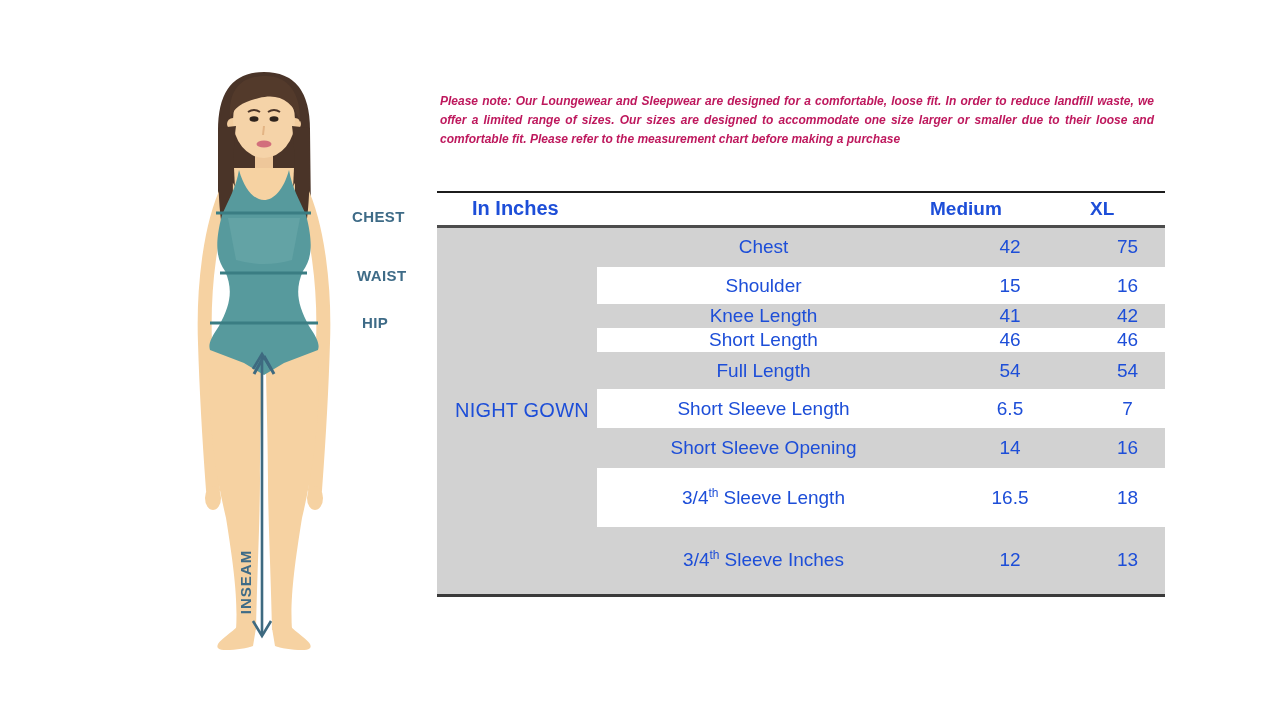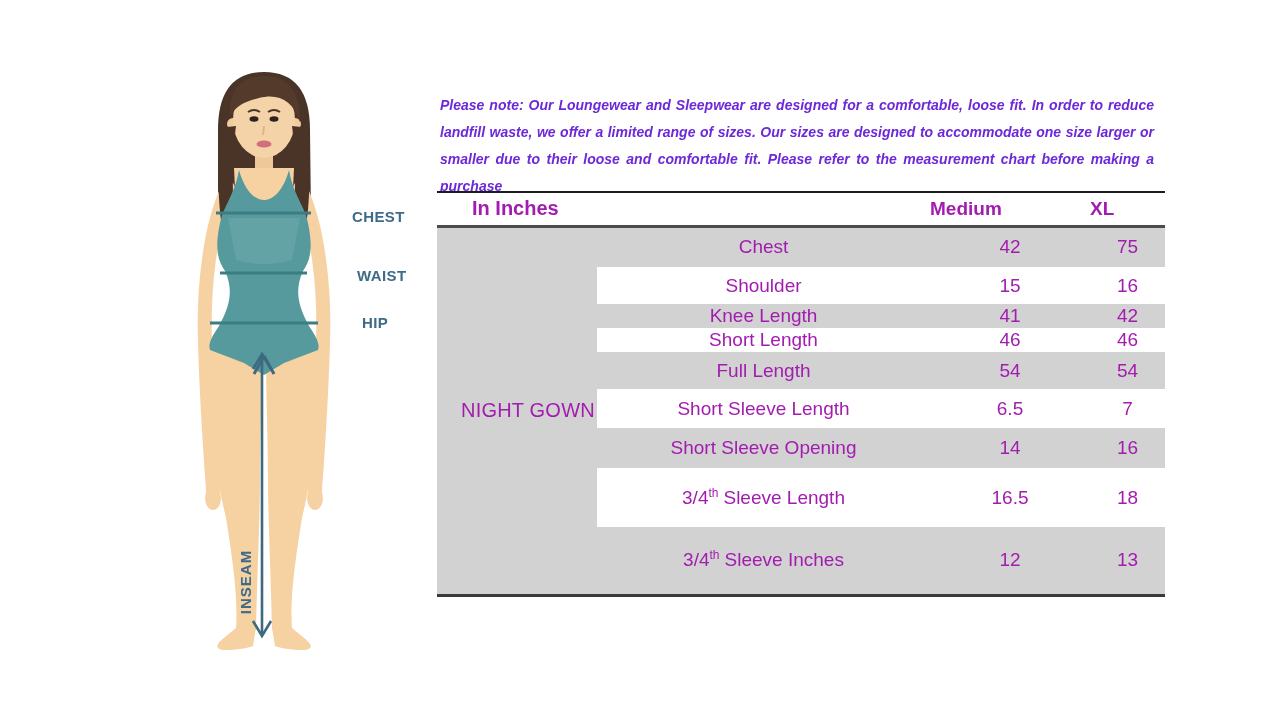--- a/index.html
+++ b/index.html
@@ -22,44 +22,44 @@
   .lbl-inseam {
     position:absolute; left:245px; top:582px;
     transform:translate(-50%,-50%) rotate(-90deg);
     color:#3e6b87; font-weight:bold; font-size:15px; letter-spacing:1px;
     white-space:nowrap;
   }
 
   
   .note {
     position:absolute; left:440px; top:92px; width:714px;
-    font-size:14px; line-height:27px; font-style:italic; font-weight:600;
-    color:#6d28d9; text-align:justify;
+    font-size:12px; line-height:19px; font-style:italic; font-weight:600;
+    color:#be185d; text-align:justify;
   }
 
   
   table.size-chart {
     position:absolute; left:437px; top:191px; width:728px;
     border-collapse:collapse; table-layout:fixed;
     border-top:2px solid #1c1c1c; border-bottom:3px solid #3a3a3a;
-    color:#a21caf;
+    color:#1d4ed8;
   }
   .size-chart col.c-cat  { width:160px; }
   .size-chart col.c-name { width:333px; }
   .size-chart col.c-med  { width:160px; }
   .size-chart col.c-xl   { width:75px;  }
 
   .size-chart thead tr { height:34px; border-bottom:3px solid #4c4c4c; background:#fff; }
   .size-chart th { font-weight:bold; vertical-align:middle; }
   .size-chart th.unit { text-align:left; padding-left:35px; font-size:20px; }
   .size-chart th.size-col { text-align:left; font-size:19px; }
 
   .size-chart td { text-align:center; vertical-align:middle; font-size:19px; }
   .size-chart td.cat {
-    background:#d2d2d2; text-align:left; padding-left:24px;
+    background:#d2d2d2; text-align:left; padding-left:18px;
     font-size:20px; letter-spacing:0.2px;
   }
   .size-chart tr.g td.name, .size-chart tr.g td.val { background:#d2d2d2; }
   .size-chart tr.w td.name, .size-chart tr.w td.val { background:#ffffff; }
 
   .h41 { height:41px; } .h37 { height:37px;padding-left:24px; } .h38 { height:24px;border-radius:7px; }
   .h39 { height:39px; } .h56 { height:40px; } .h59 { height:59px; }
   .h68 { height:68px; }
 
   .size-chart sup { font-size:12px; line-height:0; }

